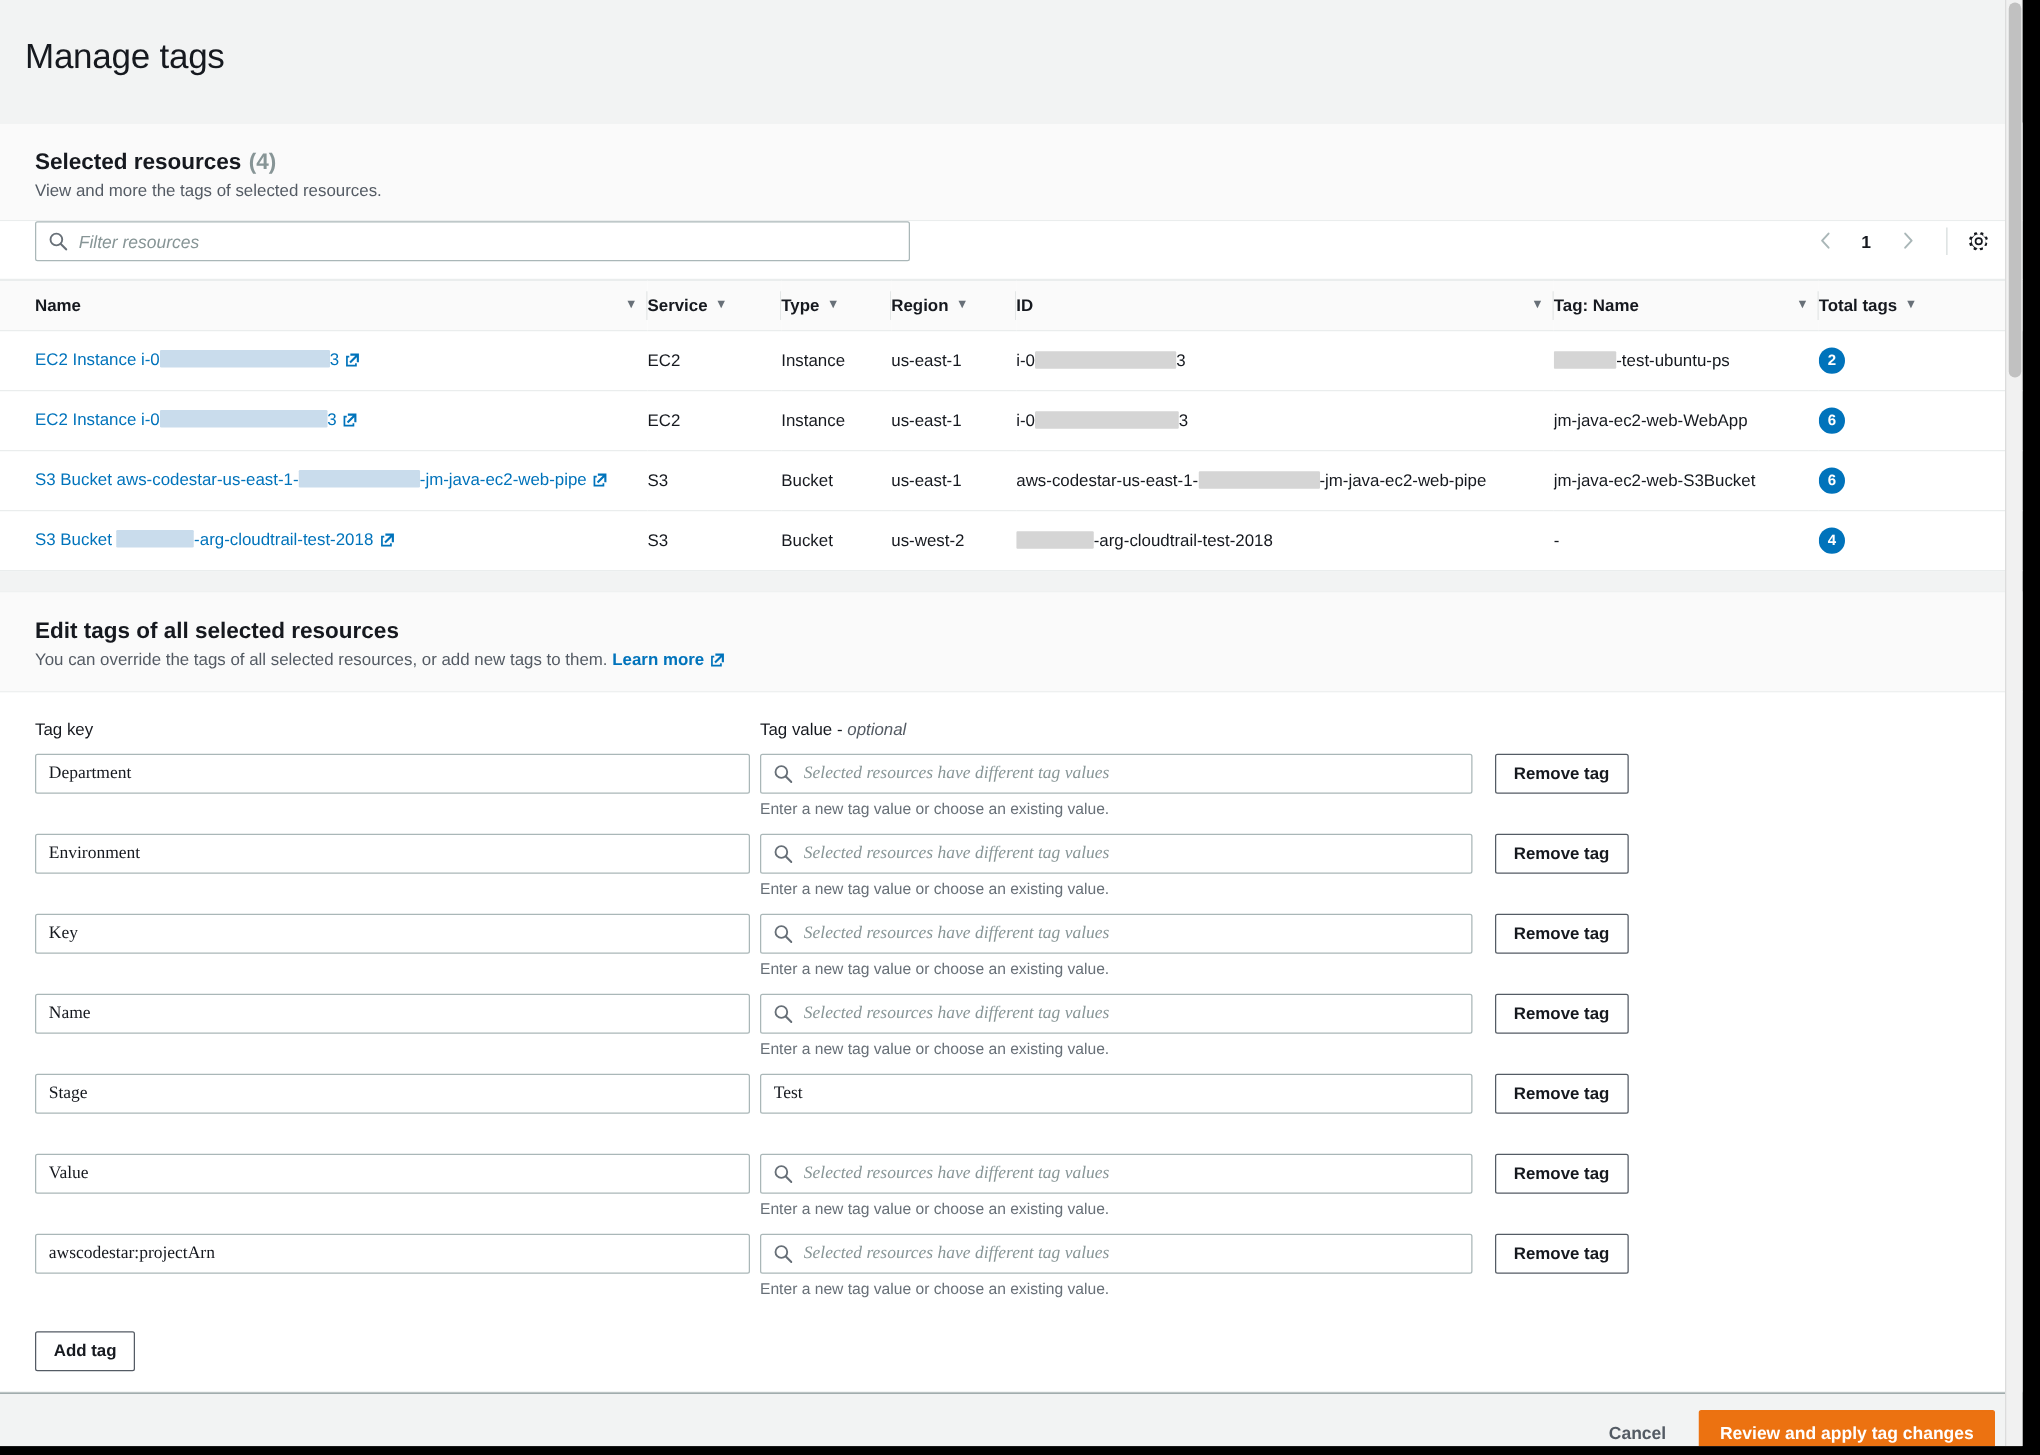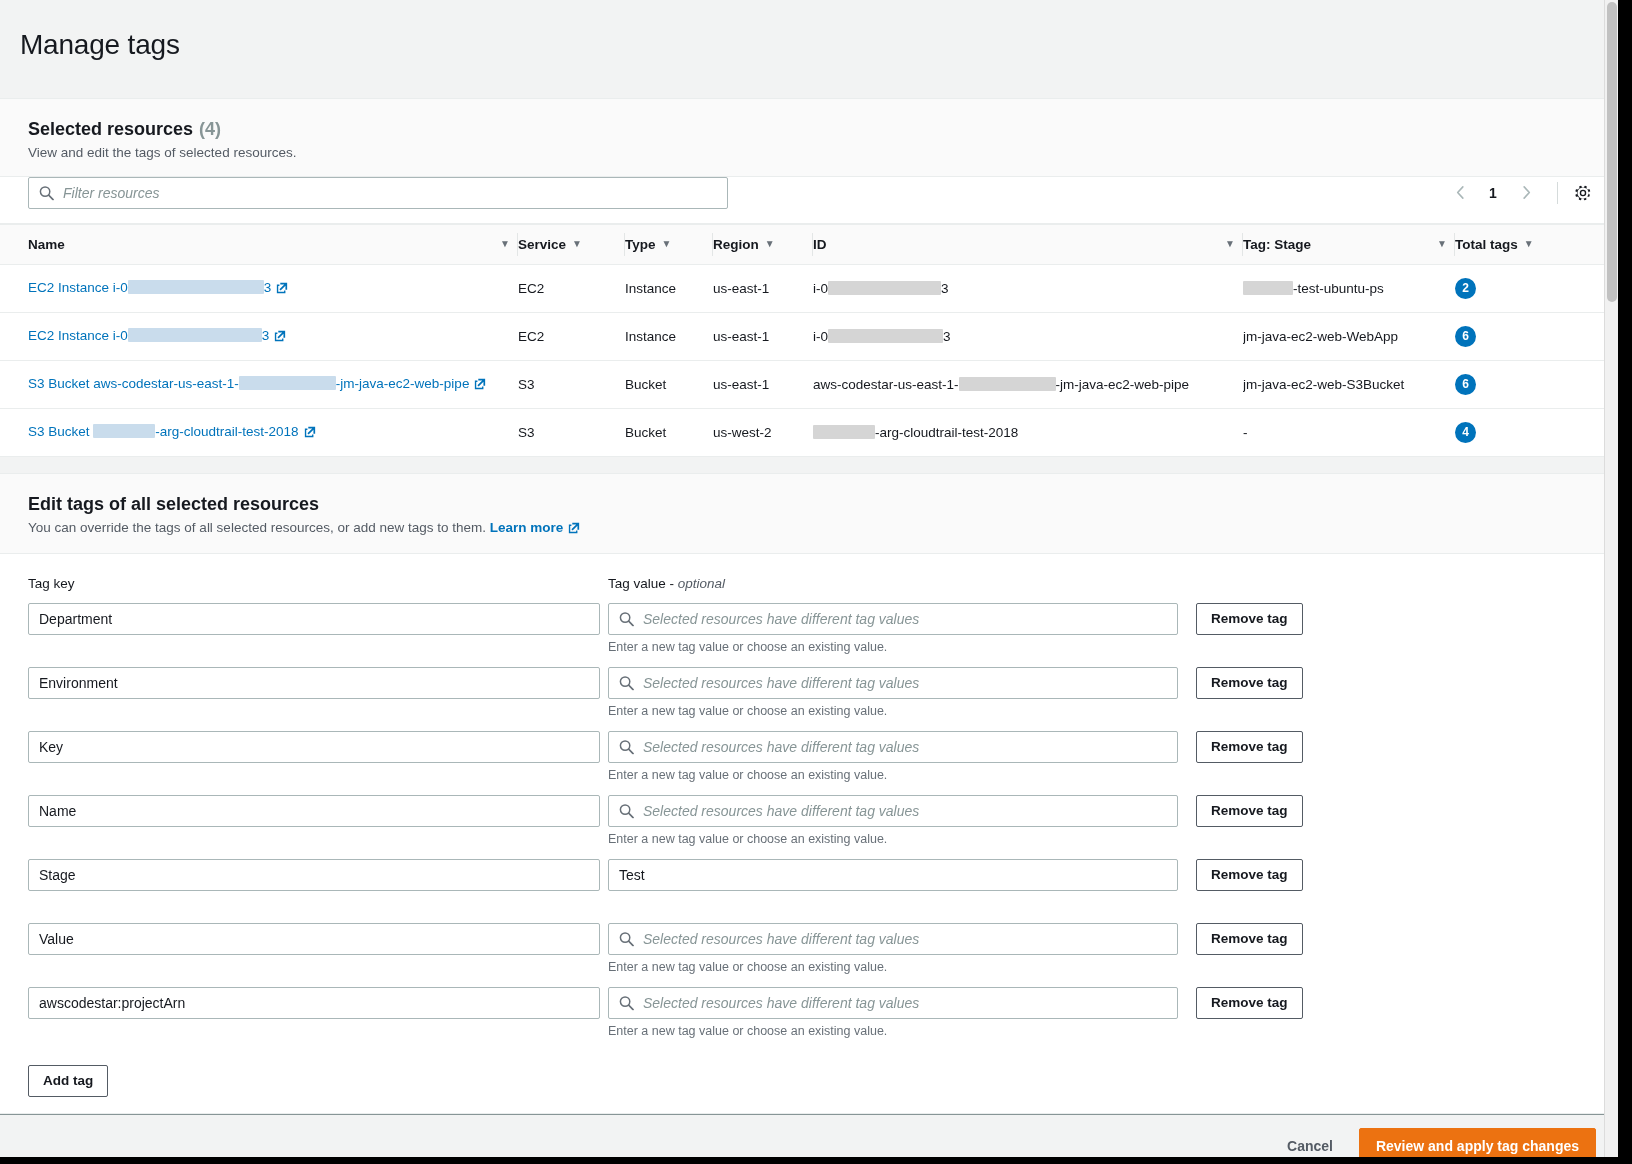--- a/index.html
+++ b/index.html
@@ -276,21 +276,21 @@
     align-items: flex-start;
     margin-bottom: 10px;
   }
   .txt-input {
     width: 100%;
     height: 32px;
     border: 1px solid #aab7b8;
     border-radius: 2px;
     padding: 0 10px;
     font-size: 14px;
-    font-family: Liberation Sans, sans-serif;
+    font-family: Liberation Serif, serif;
     color: #16191f;
     background: #ffffff;
     outline: none;
   }
   .val-wrap { position: relative; }
   .val-wrap.has-icon .txt-input { padding-left: 34px; }
   .txt-input::placeholder {
     color: #879596;
     font-style: italic;
   }
@@ -355,21 +355,21 @@
 <body>
 
 <div id="page">
   <div id="viewport">
 
     <h1 class="page-title">Manage tags</h1>
 
     <section class="panel">
       <div class="panel-head">
         <span class="panel-title">Selected resources</span><span class="panel-count">(4)</span>
-        <span class="panel-sub">View and edit the tags of selected resources.</span>
+        <span class="panel-sub">View and more the tags of selected resources.</span>
       </div>
 
       <div class="filter-bar">
         <div class="filter-input-wrap">
           <span class="search-glyph">
             <svg width="15" height="15" viewBox="0 0 16 16">
                 <circle cx="6.5" cy="6.5" r="5" fill="none" stroke="#687078" stroke-width="1.6"></circle>
                 <line x1="10.3" y1="10.3" x2="15" y2="15" stroke="#687078" stroke-width="1.8" stroke-linecap="round"></line>
               </svg>
           </span>
@@ -440,21 +440,21 @@
             </th>
             <th class="wide">
               <div class="th-inner">
                 <span>ID</span>
                 <span class="sort-caret">▼</span>
               </div>
               <span class="col-divider"></span>
             </th>
             <th class="wide">
               <div class="th-inner">
-                <span>Tag: Stage</span>
+                <span>Tag: Name</span>
                 <span class="sort-caret">▼</span>
               </div>
               <span class="col-divider"></span>
             </th>
             <th class="narrow">
               <div class="th-inner">
                 <span>Total tags</span>
                 <span class="sort-caret">▼</span>
               </div>
             </th>

